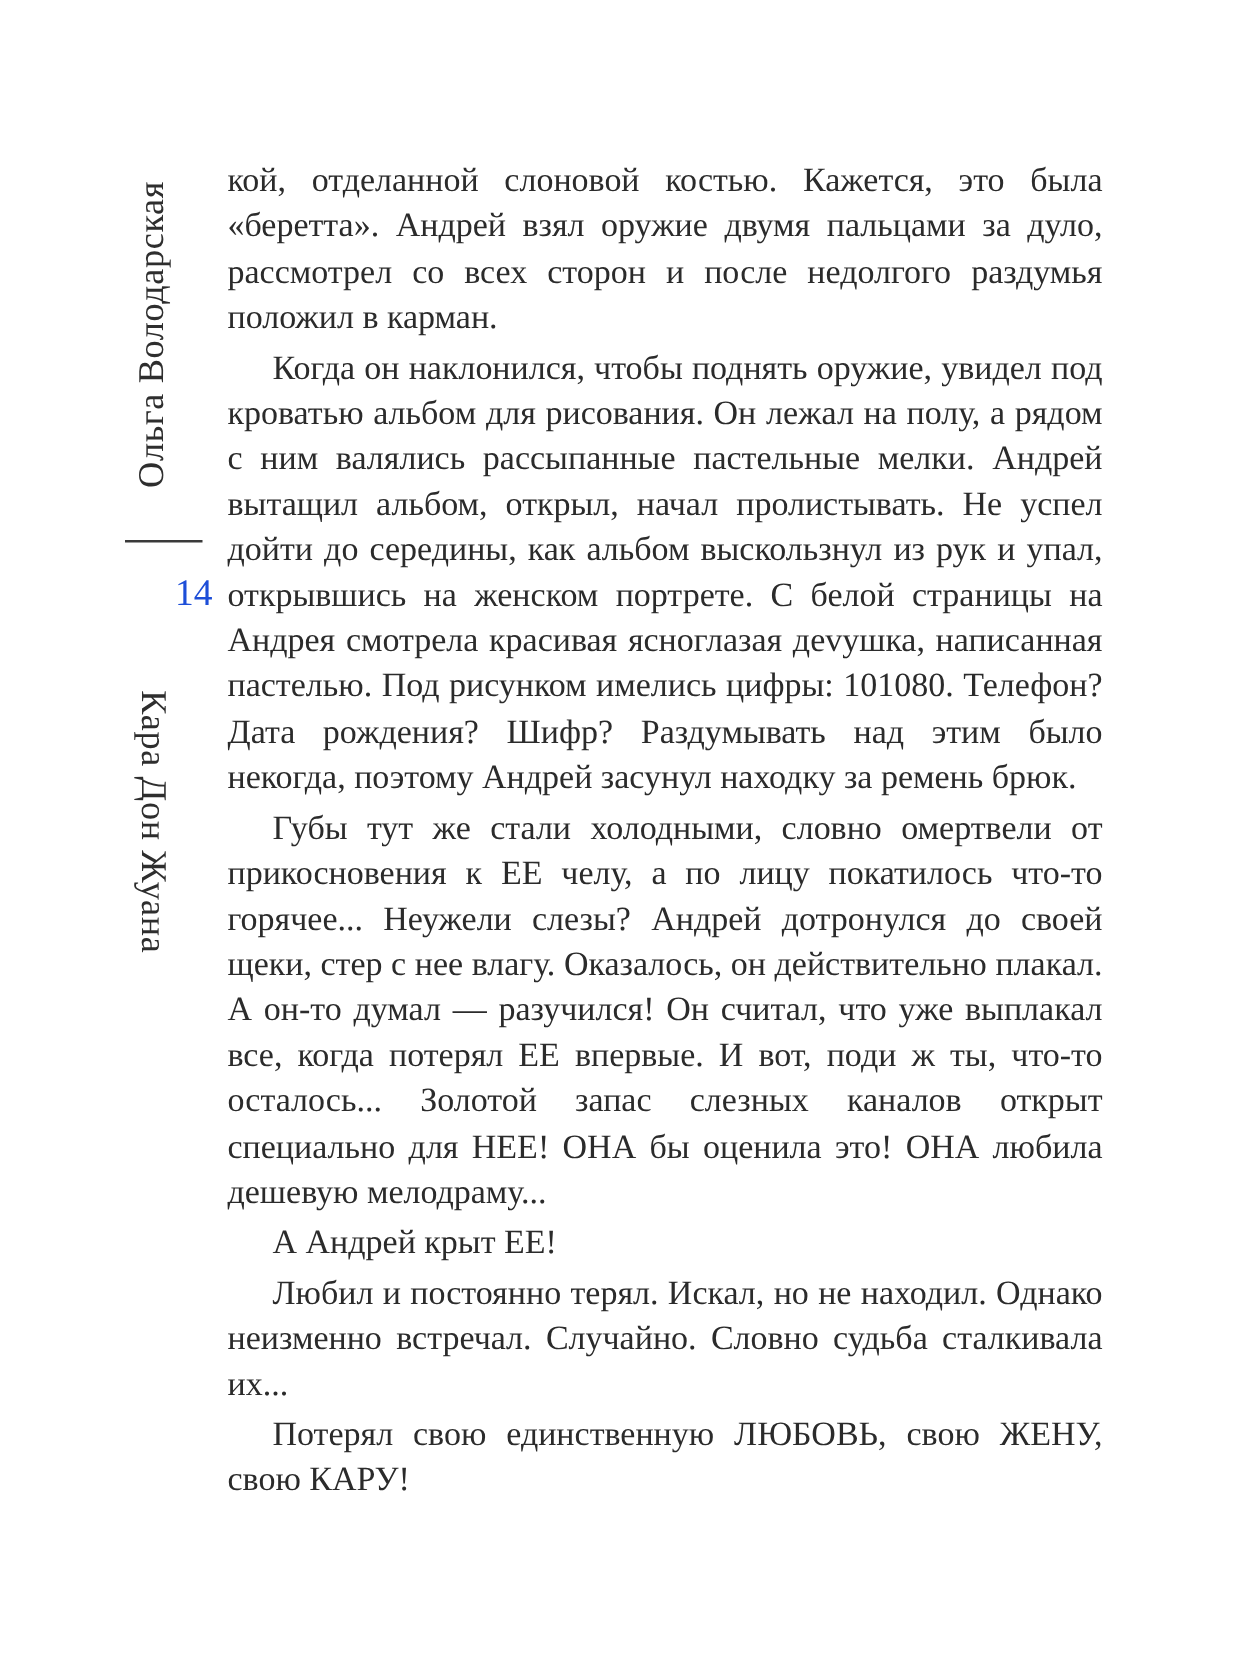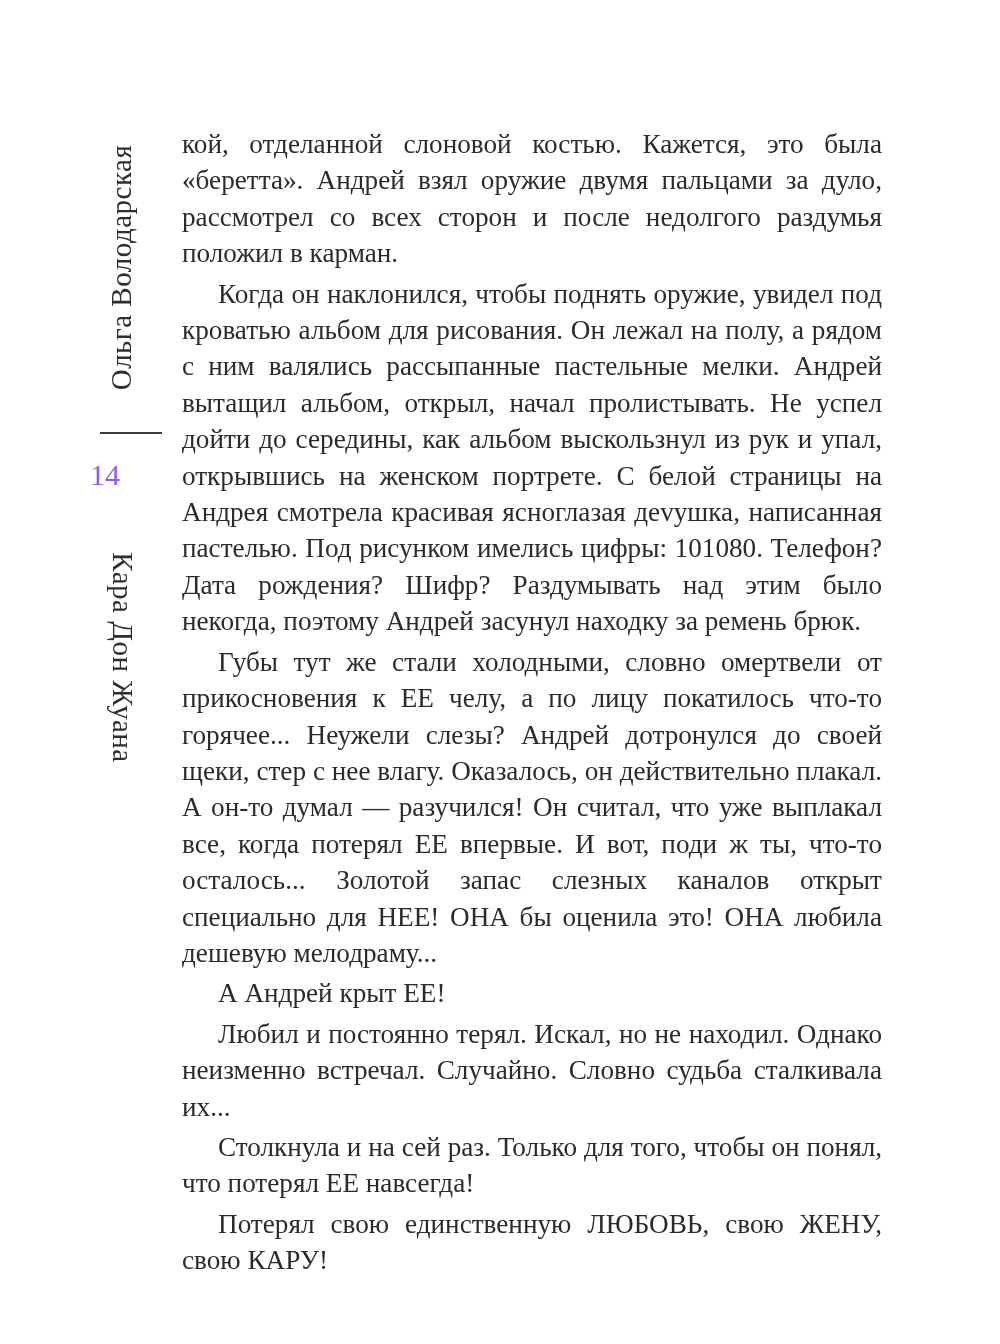--- a/index.html
+++ b/index.html
@@ -53,23 +53,23 @@
       top: 312px;
       width: 62px;
       height: 1.5px;
       background: #3a3a3a;
     }
     .rh-page-number {
       position: absolute;
       left: 0;
       top: 338px;
       width: 80px;
-      text-align: left;
+      text-align: right;
       font-size: 30px;
-      color: #8b5cf6;
+      color: #1d4ed8;
     }
     .rh-title {
       position: absolute;
       left: 14px;
       top: 395px;
       width: 36px;
       height: 285px;
       display: flex;
       align-items: center;
       justify-content: center;
@@ -116,17 +116,16 @@
       <span>Кара Дон Жуана</span>
     </div>
   </div>
 
   <div class="text-block">
     <p>кой, отделанной слоновой костью. Кажется, это была «беретта». Андрей взял оружие двумя пальцами за дуло, рассмотрел со всех сторон и после недолгого раздумья положил в карман.</p>
     <p class="indent">Когда он наклонился, чтобы поднять оружие, увидел под кроватью альбом для рисования. Он лежал на полу, а рядом с ним валялись рассыпанные пастельные мелки. Андрей вытащил альбом, открыл, начал пролистывать. Не успел дойти до середины, как альбом выскользнул из рук и упал, открывшись на женском портрете. С белой страницы на Андрея смотрела красивая ясноглазая де­vушка, написанная пастелью. Под рисунком имелись цифры: 101080. Телефон? Дата рождения? Шифр? Раз­думывать над этим было некогда, поэтому Андрей засу­нул находку за ремень брюк.</p>
     <p class="indent">Губы тут же стали холодными, словно омертвели от прикосновения к ЕЕ челу, а по лицу покатилось что-то горячее... Неужели слезы? Андрей дотронулся до своей щеки, стер с нее влагу. Оказалось, он действительно плакал. А он-то думал — разучился! Он считал, что уже выплакал все, когда потерял ЕЕ впервые. И вот, поди ж ты, что-то осталось... Золотой запас слезных каналов от­крыт специально для НЕЕ! ОНА бы оценила это! ОНА любила дешевую мелодраму...</p>
     <p class="indent">А Андрей крыт ЕЕ!</p>
     <p class="indent">Любил и постоянно терял. Искал, но не находил. Од­нако неизменно встречал. Случайно. Словно судьба сталкивала их...</p>
-    <p class="indent">Столкнула и на сей раз. Только для того, чтобы он по­нял, что потерял ЕЕ навсегда!</p>
     <p class="indent">Потерял свою единственную ЛЮБОВЬ, свою ЖЕНУ, свою КАРУ!</p>
   </div>
 
 </div>
 
 </body></html>

